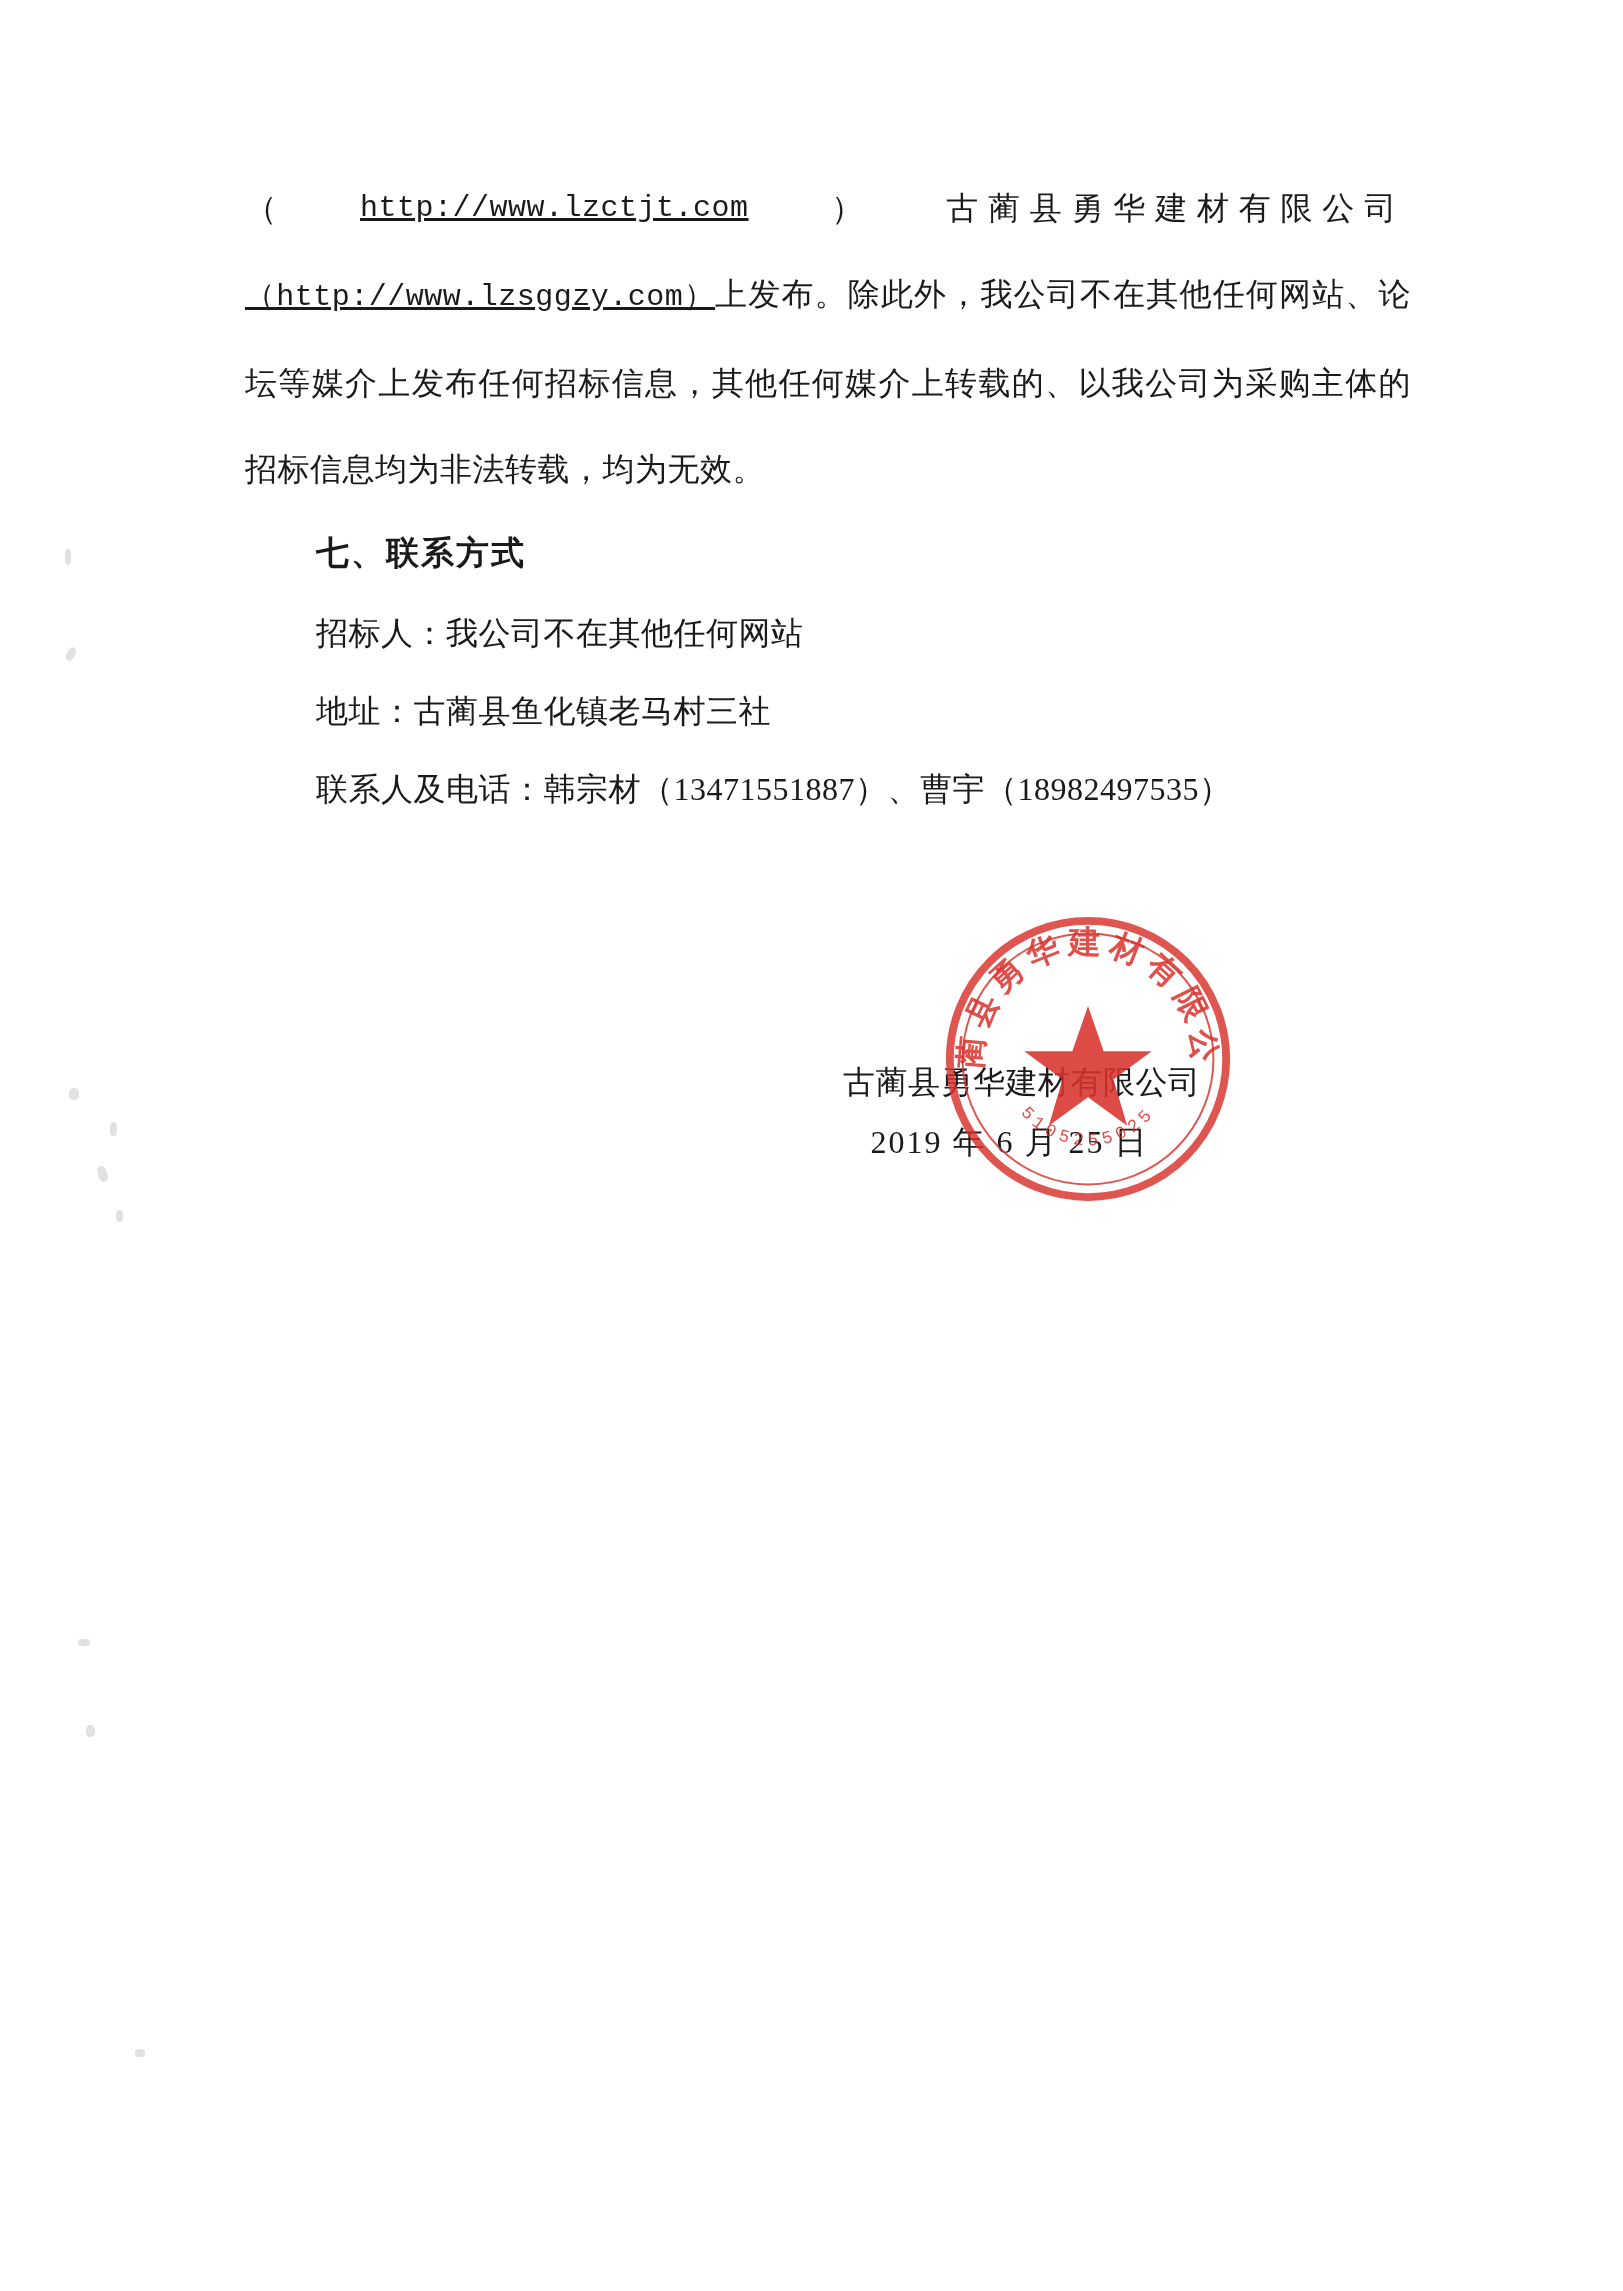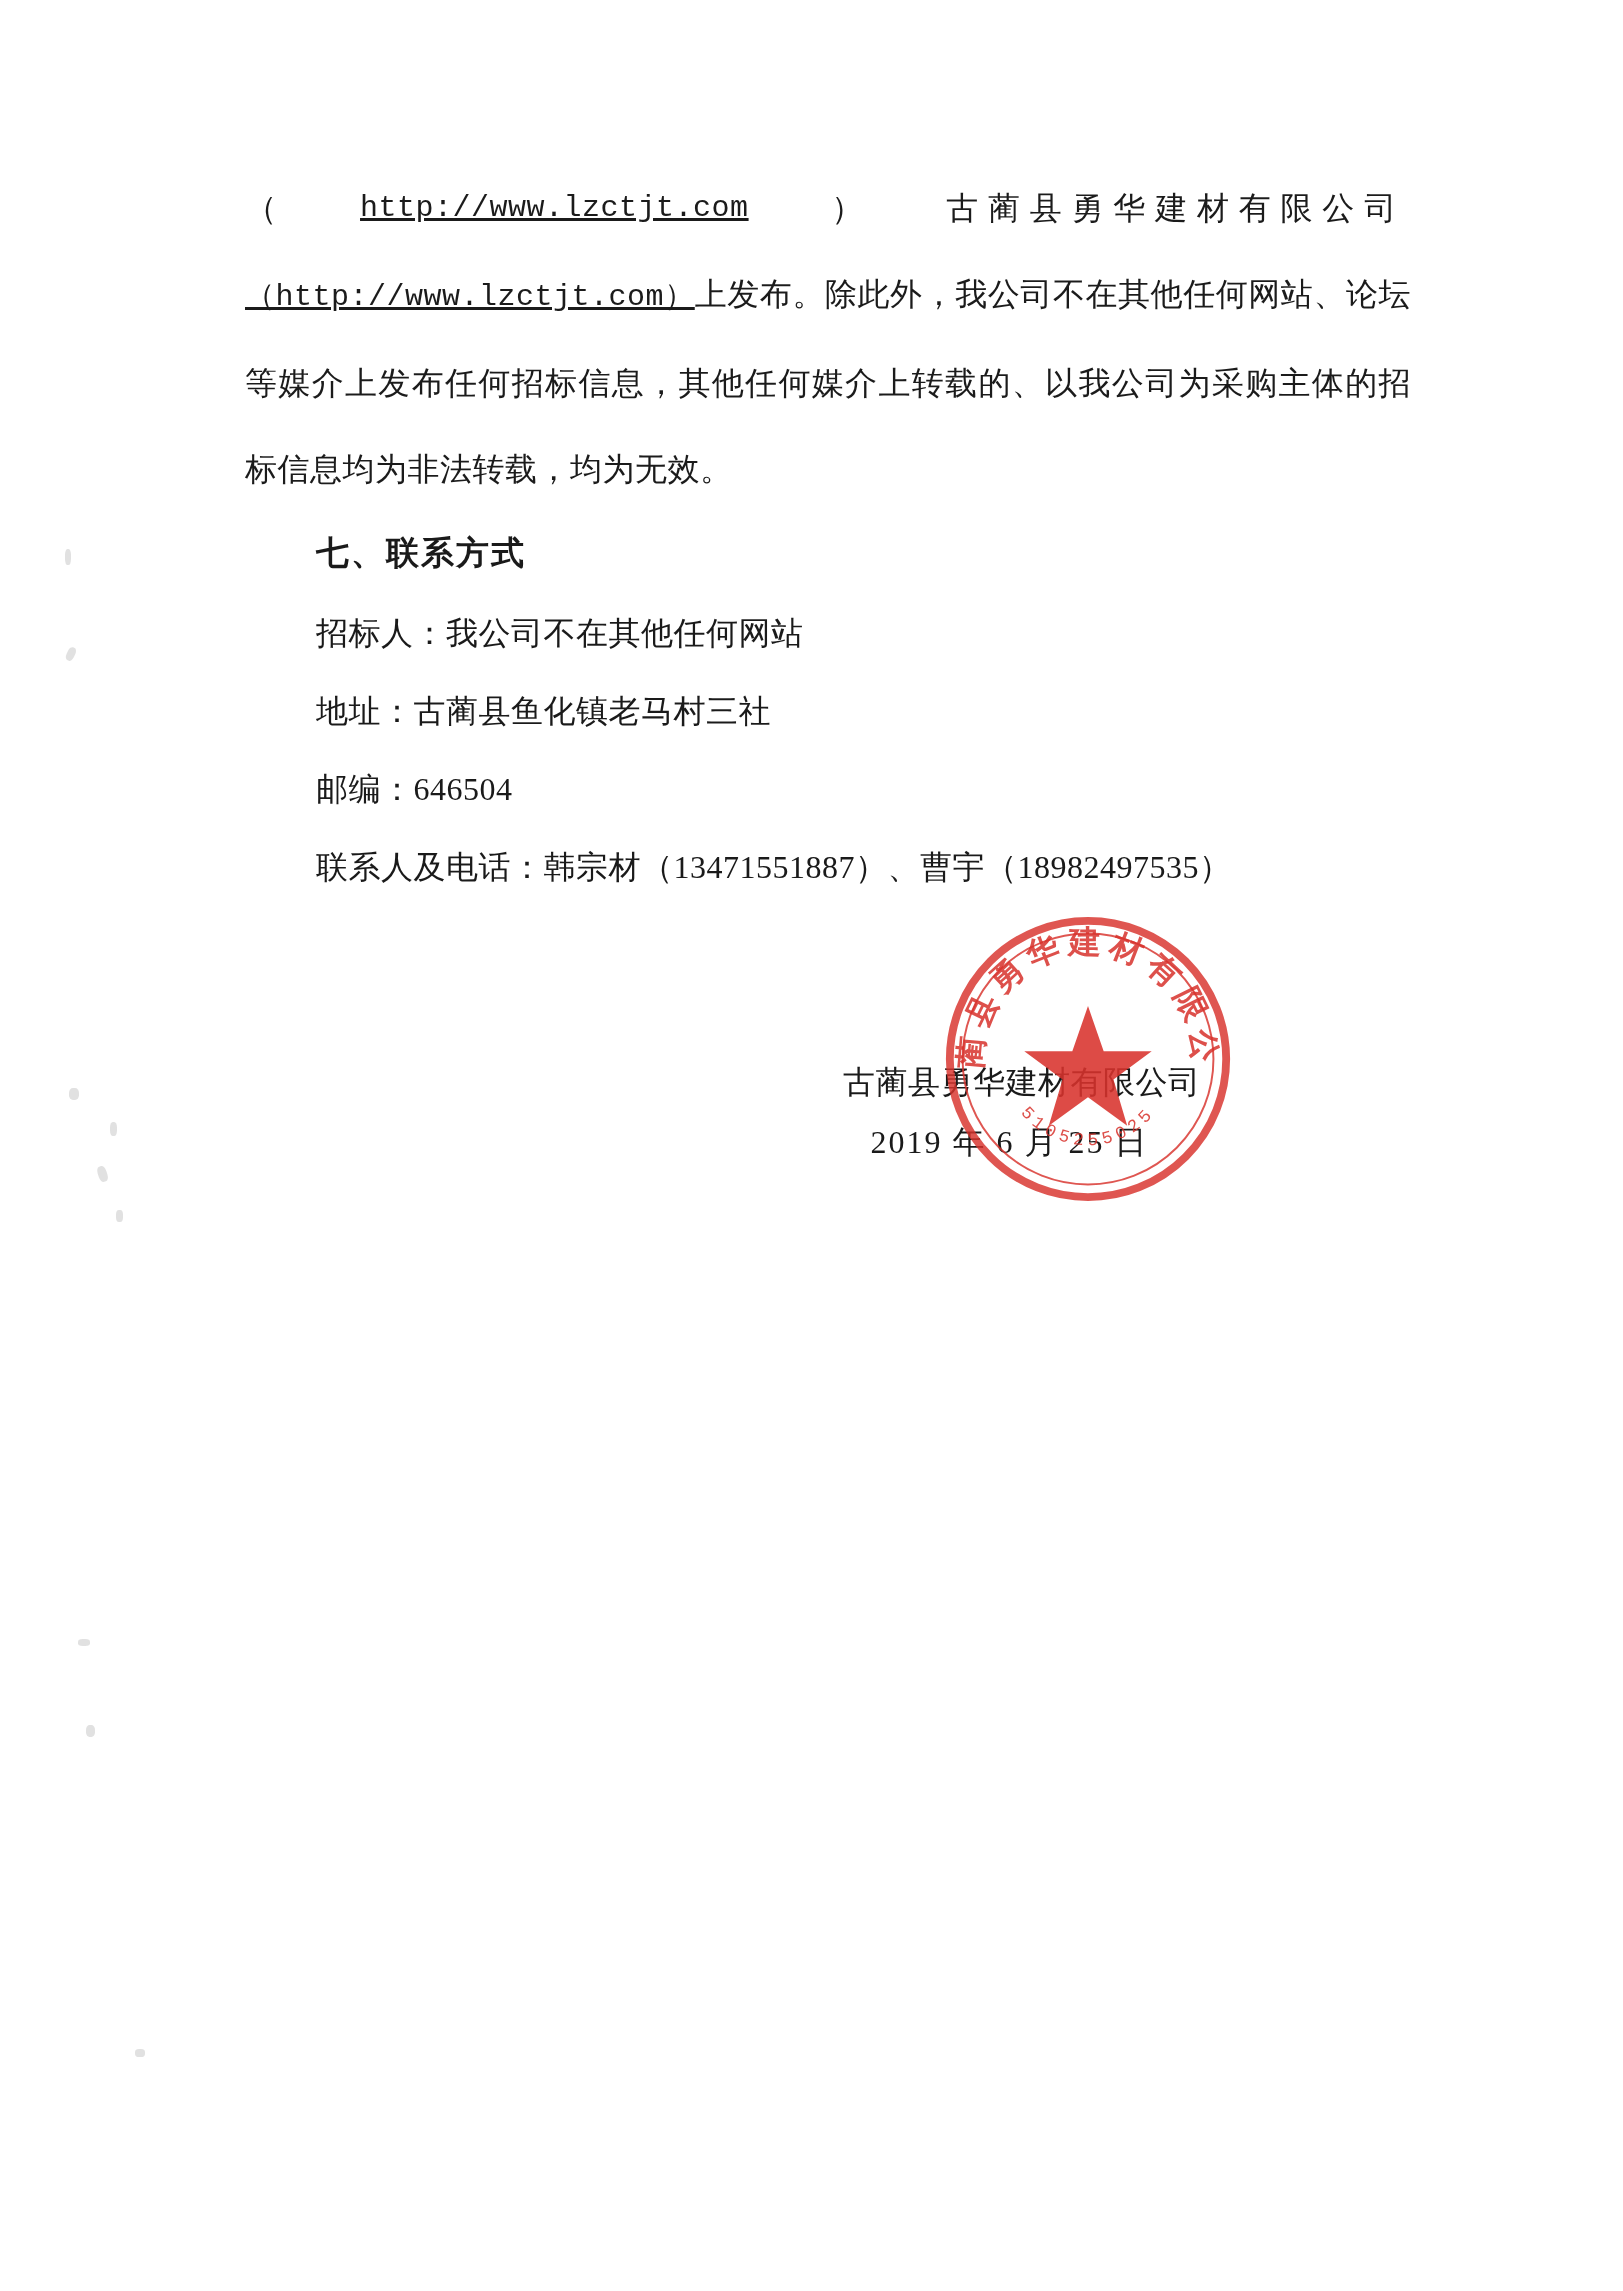--- a/index.html
+++ b/index.html
@@ -129,28 +129,27 @@
 
   <div class="doc-body">
 
     <p class="para">
       <span class="line-1">
         <span>（</span>
         <span class="mono">http://www.lzctjt.com</span>
         <span>）</span>
         <span class="spaced">古蔺县勇华建材有限公司</span>
       </span>
-      <span class="mono">（http://www.lzctjt.com）</span><span>上发布。除此外，我公司不在其他任何网站、论坛等媒介上发布任何招标信息，其他任何媒介上转载的、以我公司为采购主体的招标信息均为非法转载，均为无效。</span>
+      <span class="mono">（http://www.lzsggzy.com）</span><span>上发布。除此外，我公司不在其他任何网站、论坛等媒介上发布任何招标信息，其他任何媒介上转载的、以我公司为采购主体的招标信息均为非法转载，均为无效。</span>
     </p>
 
     <h2 class="section-title">七、联系方式</h2>
 
     <p class="contact-line">招标人：我公司不在其他任何网站</p>
     <p class="contact-line">地址：古蔺县鱼化镇老马村三社</p>
-    <p class="contact-line">邮编：646504</p>
     <p class="contact-line">联系人及电话：韩宗材（13471551887）、曹宇（18982497535）</p>
 
   </div>
 
   <div class="signature-block">
     <div class="sig-name">古蔺县勇华建材有限公司</div>
     <div class="sig-date">2019 年 6 月 25 日</div>
   </div>
 
   <div class="seal">

